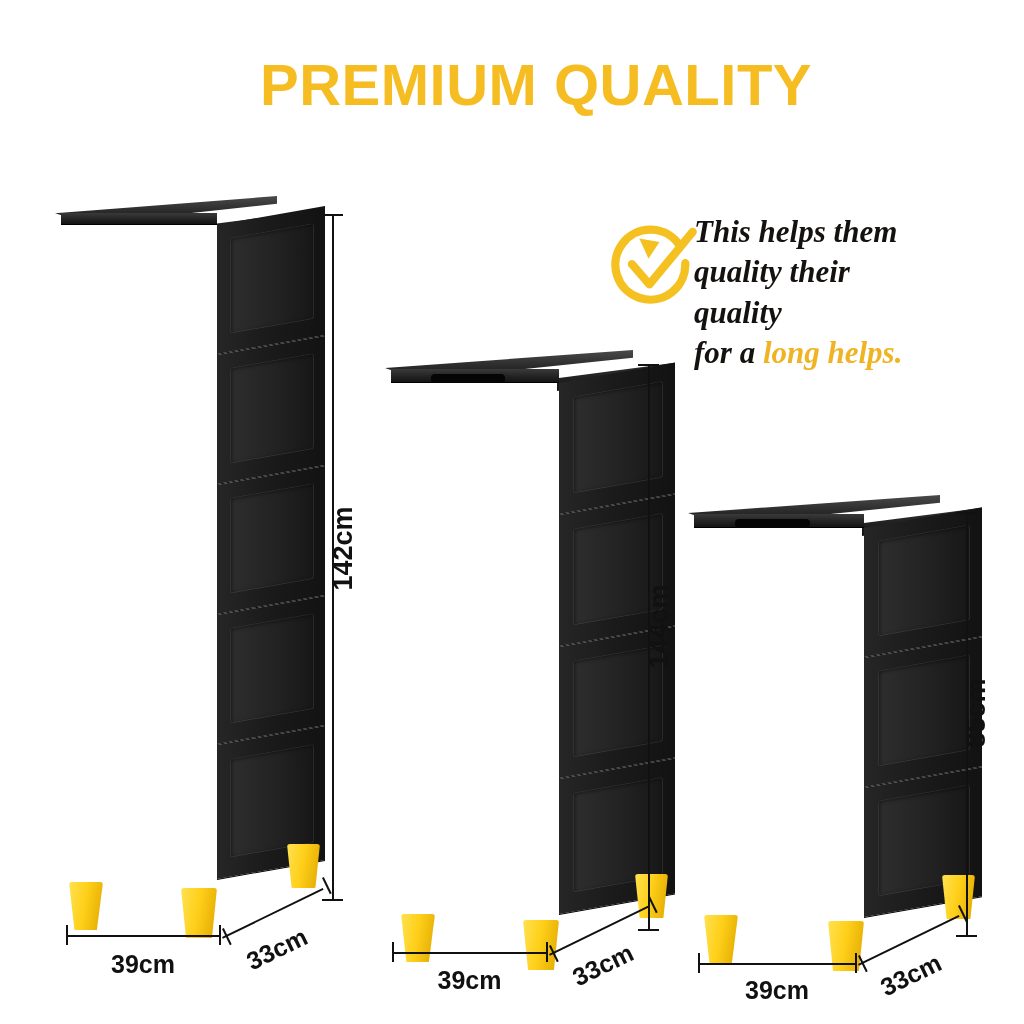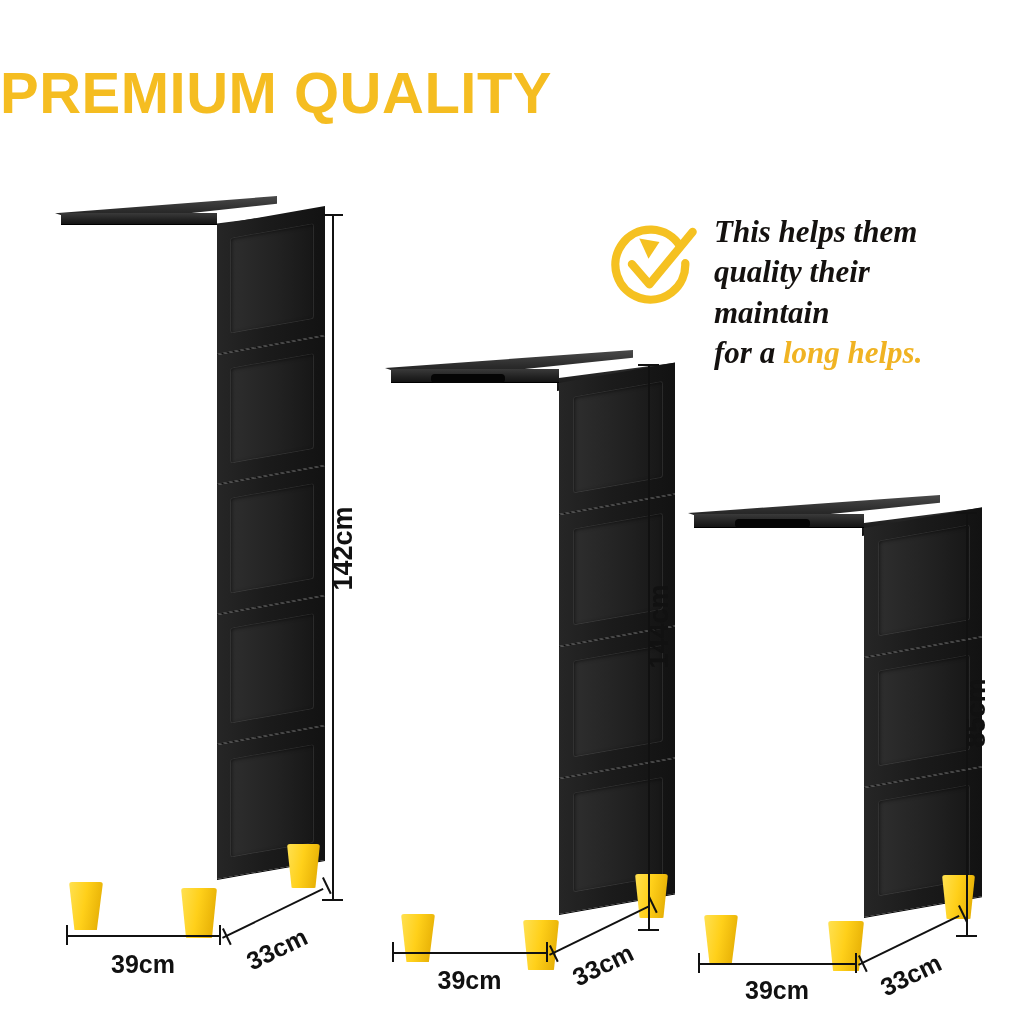--- a/index.html
+++ b/index.html
@@ -9,21 +9,21 @@
   }
   body {
     width: 1024px; height: 1024px;
     position: relative;
     overflow: hidden;
     font-family: "Liberation Sans", sans-serif;
     -webkit-font-smoothing: antialiased;
   }
 
   
-  #header { position:absolute; top:8px; left:0; width:812px; text-align:left; }
+  #header { position:absolute; top:0; left:0; width:812px; text-align:right; }
   #title {
     margin: 0;
     padding-top: 56px;
     font-family: "Liberation Sans", sans-serif;
     font-size: 58px;
     font-weight: 900;
     letter-spacing: 0.5px;
     color: #F5BD21;
     line-height: 1.0;
   }
@@ -35,21 +35,21 @@
     font-weight: 400;
     letter-spacing: 2.2px;
     color: #E8AE3A;
     line-height: 1.0;
   }
 
   
   #callout { position:absolute; left:608px; top:218px; width:410px; }
   #callout-icon { position:absolute; left:0px; top:2px; width:92px; height:92px; }
   #callout-text {
-    position:absolute; left:106px; top:-6px; width:310px;
+    position:absolute; left:86px; top:-6px; width:310px;
     font-family: "Liberation Serif", "DejaVu Serif", serif;
     font-style: italic;
     font-weight: 700;
     font-size: 31px;
     line-height: 1.30;
     color: #14110f;
   }
   .hl { color:#F0B323; }
 
   
@@ -185,21 +185,21 @@
   <div id="callout-icon">
     <svg viewBox="0 0 100 100" width="92" height="92">
       <path d="M78 28 A38 38 0 1 0 84 47" fill="none" stroke="#F5C121" stroke-width="9" stroke-linecap="round"></path>
       <path d="M34 20 L56 24 L44 42 Z" fill="#F5C121"></path>
       <path d="M26 48 L45 70 L92 13" fill="none" stroke="#F5C121" stroke-width="9" stroke-linecap="round" stroke-linejoin="round"></path>
     </svg>
   </div>
   <div id="callout-text">
     <div>This helps them</div>
     <div>quality their</div>
-    <div>maintain</div>
+    <div>quality</div>
     <div><span>for a </span><span class="hl">long helps.</span></div>
   </div>
 </div>
 
 <div class="cabinet" id="cab1" style="left:55px; top:196px;">
 
   <div class="lid-top" style="left:0px; top:0px; width:222px; height:28px;
               clip-path: polygon(16% 100%, 100% 28%, 100% 0%, 0% 62%);"></div>
   <div class="lid-side" style="left:162px; top:9px; width:108px; height:30px;
               clip-path: polygon(0% 62%, 100% 14%, 100% 42%, 0% 100%);"></div>

